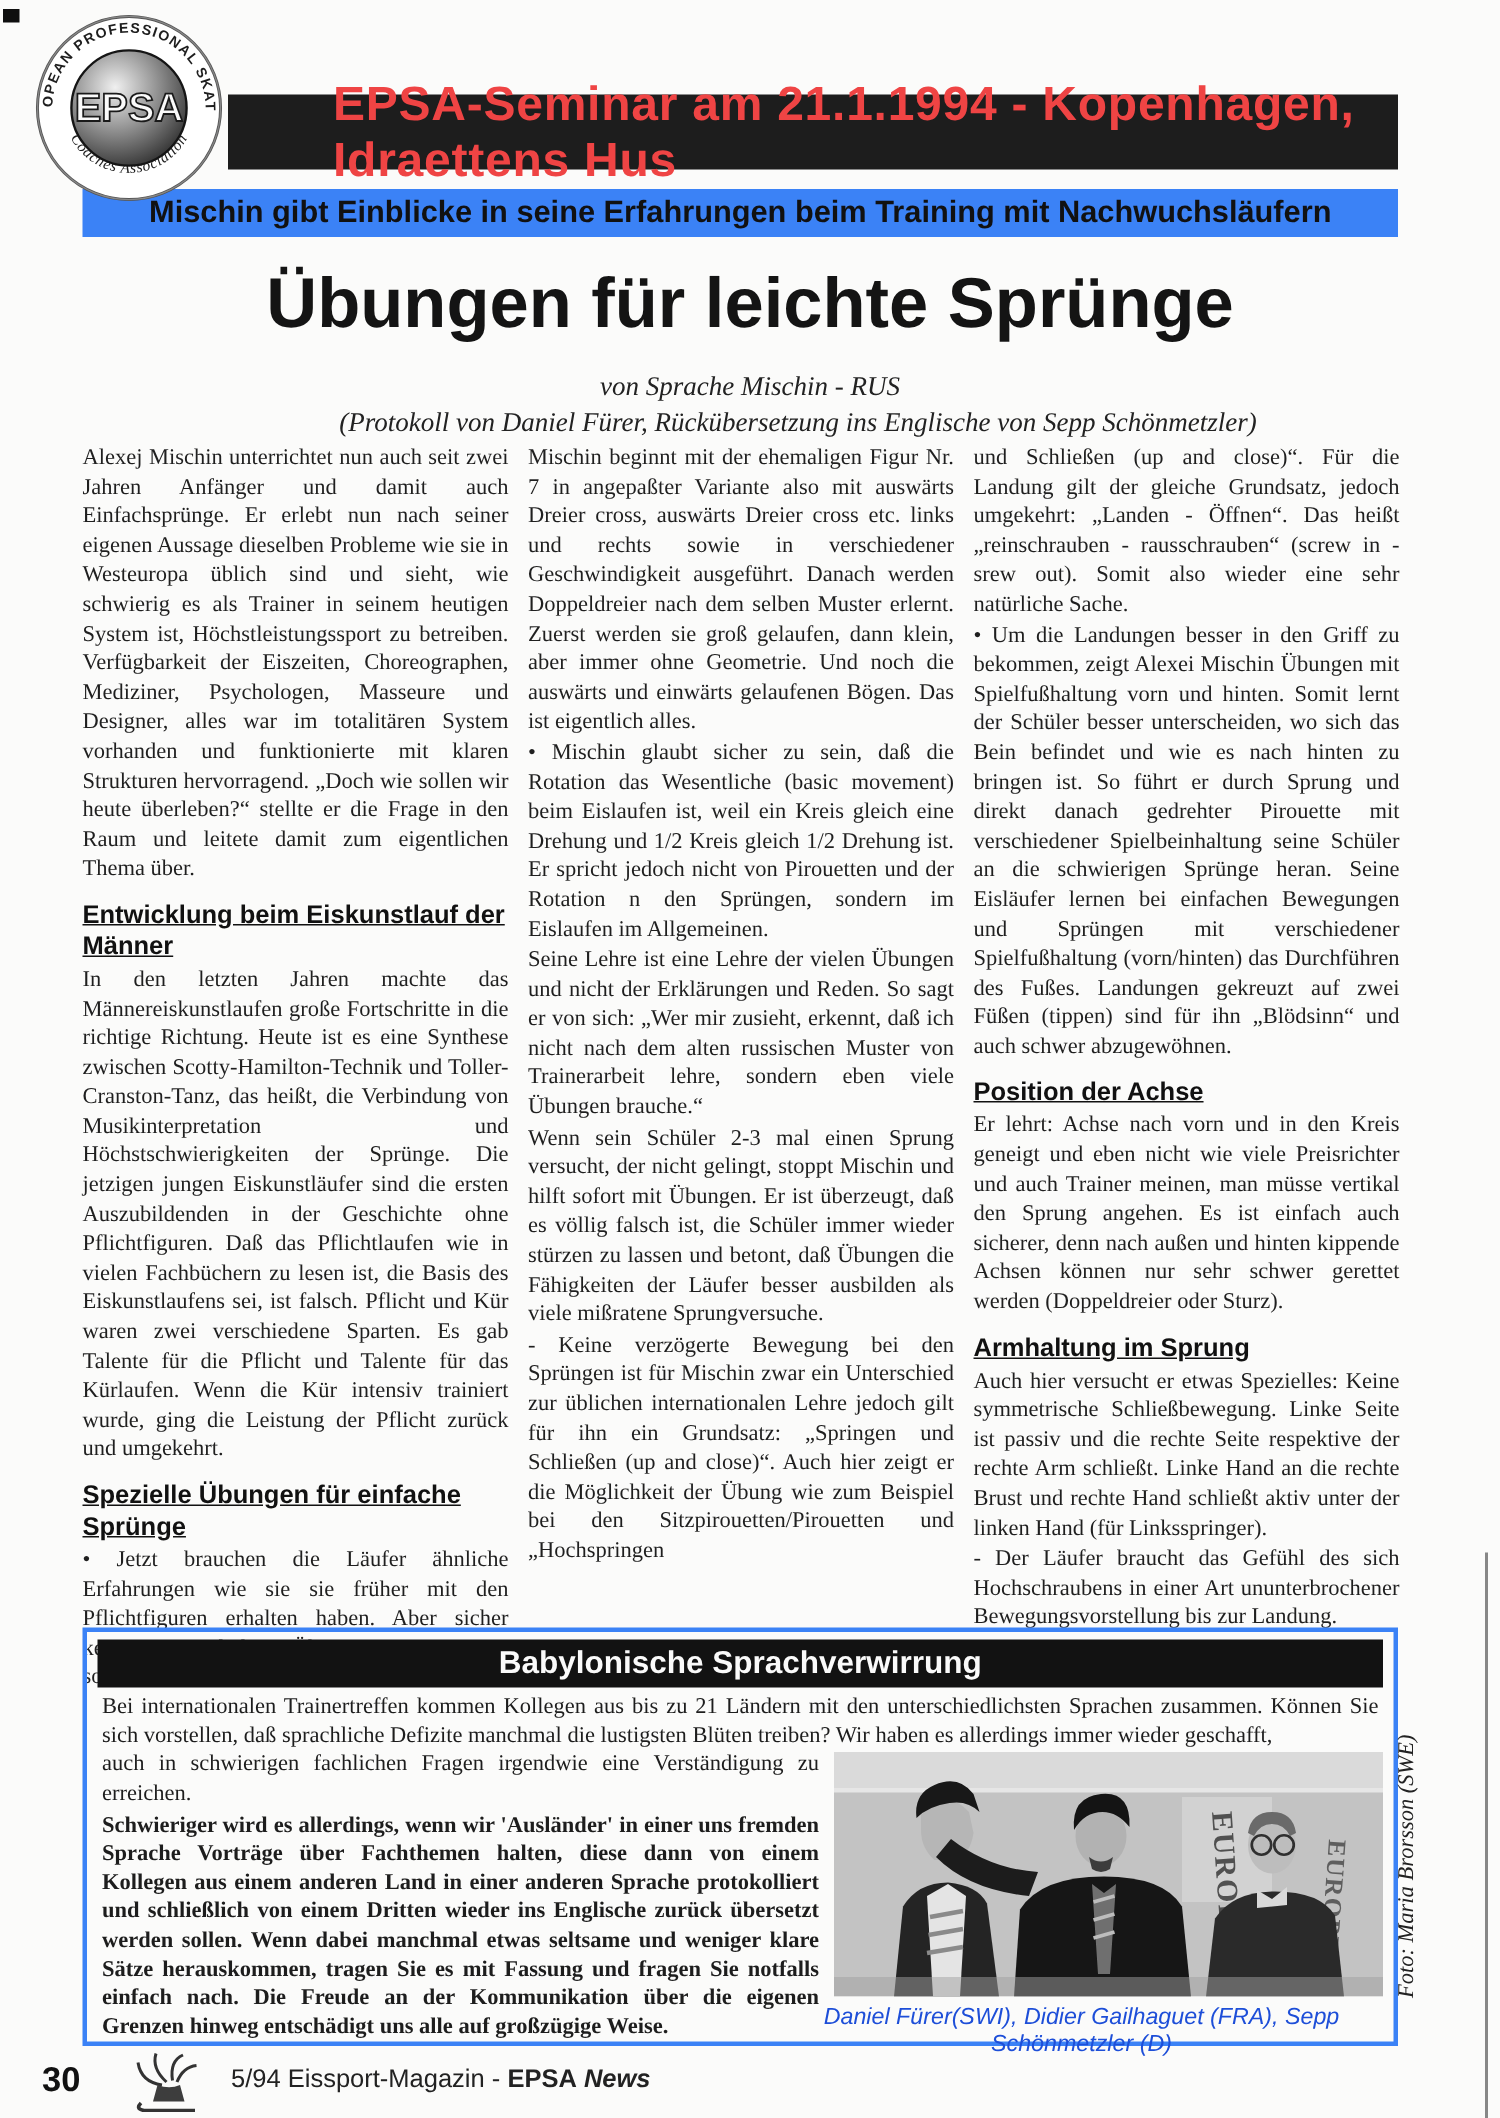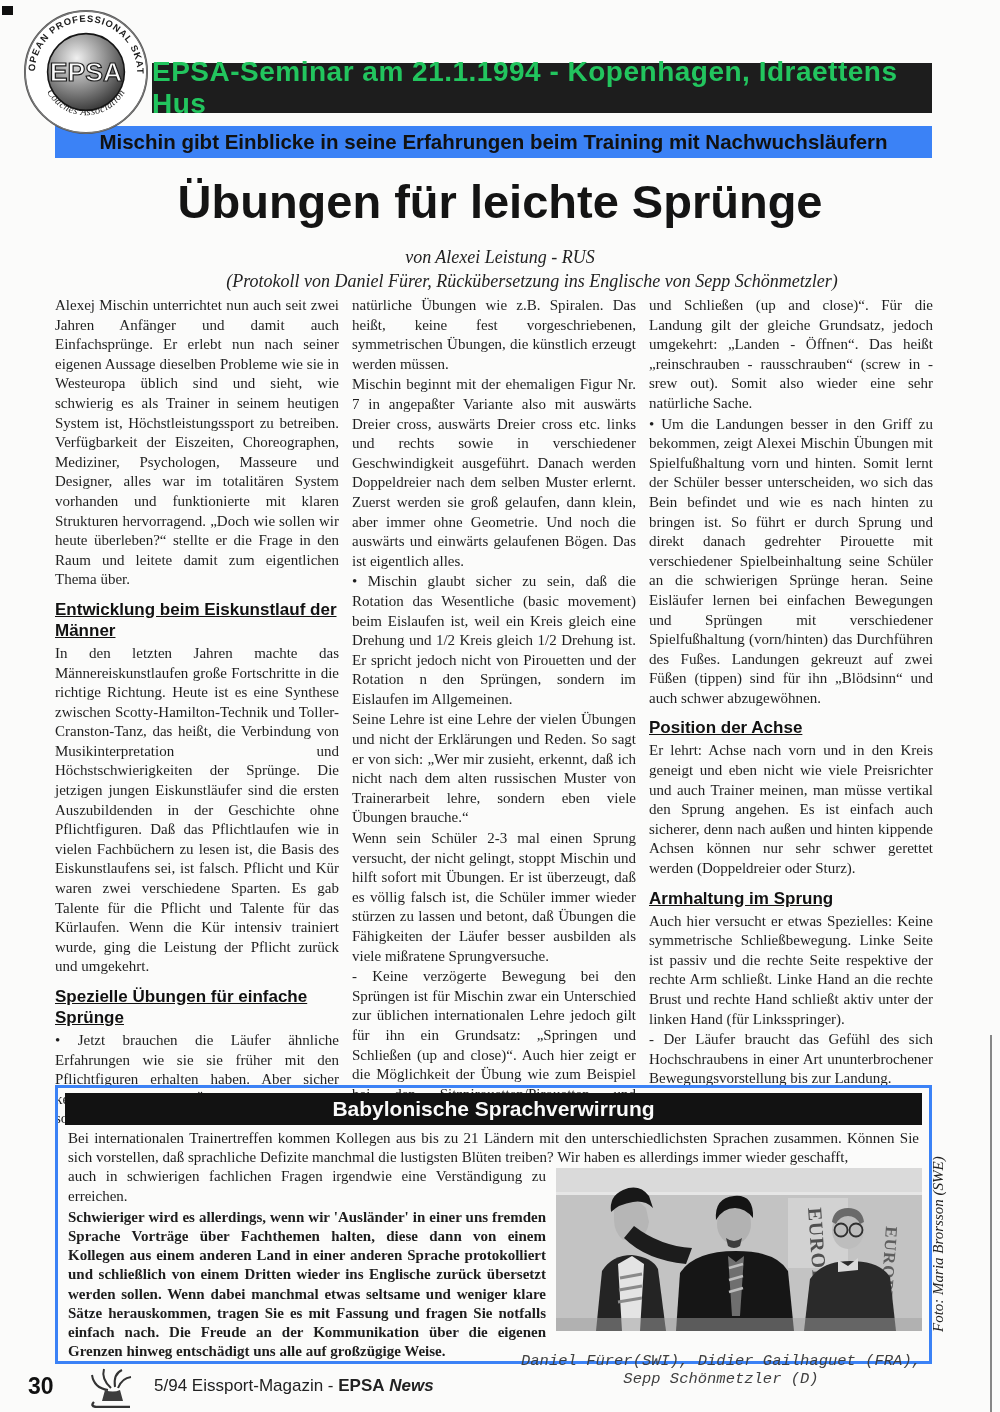--- a/index.html
+++ b/index.html
@@ -5,22 +5,22 @@
   html,body{margin:0;padding:0;}
   body{width:1000px;height:1412px;position:relative;background:#fbfbfa;
        font-family:"Liberation Sans",sans-serif;color:#1c1c1c;overflow:hidden;}
   .abs{position:absolute;}
 
   
   #reg-mark{left:2px;top:6px;width:11px;height:9px;background:#0f0f0f;}
   #epsa-logo{left:22px;top:8px;width:128px;height:128px;z-index:5;}
   #black-bar{left:152px;top:63px;width:780px;height:50px;background:#1d1d1d;
              display:flex;align-items:center;justify-content:center;}
-  #black-bar span{color:#22c55e;font-size:28px;font-weight:bold;letter-spacing:.5px;
-                  }
+  #black-bar span{color:#ef4444;font-size:32px;font-weight:bold;letter-spacing:.5px;
+                  padding-left:70px;}
   #gray-bar{left:55px;top:126px;width:877px;height:32px;background:#3b82f6;
             display:flex;align-items:center;justify-content:center;}
   #gray-bar span{font-size:20.5px;font-weight:bold;color:#111;}
   #main-title{left:0;top:174px;width:1000px;text-align:center;
               font-size:47px;font-weight:bold;color:#141414;letter-spacing:0;}
   .byline{left:0;width:1000px;text-align:center;
           font-family:"Liberation Serif",serif;font-style:italic;font-size:18px;color:#222;}
   #byline1{top:247px;}
   #byline2{top:271px;padding-left:32px;}
 
@@ -40,21 +40,21 @@
                 display:flex;align-items:center;justify-content:center;}
   #babel-header span{color:#fafafa;font-size:21px;font-weight:bold;}
   .babel-text{font-family:"Liberation Serif",serif;font-size:15px;line-height:19.2px;
               text-align:justify;color:#1d1d1d;margin:0 10px;}
   #babel-intro-wrap,#babel-body{width:478px;}
   #babel-body{margin-top:2px;font-weight:bold;}
 
   
   #photo{left:556px;top:1168px;width:366px;height:163px;z-index:3;}
   #photo-caption{left:520px;top:1336px;width:402px;text-align:center;
-                 font-family:Liberation Mono, monospace;font-style:italic;font-size:15.5px;color:#404040;margin-top:16px;}
+                 font-family:Liberation Sans, sans-serif;font-style:italic;font-size:15.5px;color:#1d4ed8;}
   #photo-credit{left:930px;top:1148px;height:192px;width:22px;
                 writing-mode:vertical-rl;transform:rotate(180deg);
                 font-family:"Liberation Serif",serif;font-style:italic;font-size:15px;color:#222;
                 text-align:center;}
 
   
   #footer{left:28px;top:1364px;width:600px;height:44px;display:flex;align-items:center;}
   #page-number{font-size:23px;font-weight:bold;color:#111;width:34px;}
   #skate-icon{width:52px;height:44px;margin:0 14px 0 26px;}
   #footer-issue{font-size:17px;color:#222;}
@@ -93,33 +93,32 @@
 </div>
 
 <div class="abs" id="black-bar">
   <span>EPSA-Seminar am 21.1.1994 - Kopenhagen, Idraettens Hus</span>
 </div>
 <div class="abs" id="gray-bar">
   <span>Mischin gibt Einblicke in seine Erfahrungen beim Training mit Nachwuchsläufern</span>
 </div>
 
 <div class="abs" id="main-title">Übungen für leichte Sprünge</div>
-<div class="abs byline" id="byline1">von Alexei Leistung - RUS</div>
+<div class="abs byline" id="byline1">von Sprache Mischin - RUS</div>
 <div class="abs byline" id="byline2">(Protokoll von Daniel Fürer, Rückübersetzung ins Englische von Sepp Schönmetzler)</div>
 
 <div class="abs" id="columns">
   <div class="col">
       <div class="blk-p">Alexej Mischin unterrichtet nun auch seit zwei Jahren Anfänger und damit auch Einfachsprünge. Er erlebt nun nach seiner eigenen Aussage dieselben Probleme wie sie in Westeuropa üblich sind und sieht, wie schwierig es als Trainer in seinem heutigen System ist, Höchstleistungssport zu betreiben. Verfügbarkeit der Eiszeiten, Choreographen, Mediziner, Psychologen, Masseure und Designer, alles war im totalitären System vorhanden und funktionierte mit klaren Strukturen hervorragend. „Doch wie sollen wir heute überleben?“ stellte er die Frage in den Raum und leitete damit zum eigentlichen Thema über.</div>
       <div class="blk-h">Entwicklung beim Eiskunstlauf der Männer</div>
       <div class="blk-p">In den letzten Jahren machte das Männereiskunstlaufen große Fortschritte in die richtige Richtung. Heute ist es eine Synthese zwischen Scotty-Hamilton-Technik und Toller-Cranston-Tanz, das heißt, die Verbindung von Musikinterpretation und Höchstschwierigkeiten der Sprünge. Die jetzigen jungen Eiskunstläufer sind die ersten Auszubildenden in der Geschichte ohne Pflichtfiguren. Daß das Pflichtlaufen wie in vielen Fachbüchern zu lesen ist, die Basis des Eiskunstlaufens sei, ist falsch. Pflicht und Kür waren zwei verschiedene Sparten. Es gab Talente für die Pflicht und Talente für das Kürlaufen. Wenn die Kür intensiv trainiert wurde, ging die Leistung der Pflicht zurück und umgekehrt.</div>
       <div class="blk-h">Spezielle Übungen für einfache Sprünge</div>
       <div class="blk-p">• Jetzt brauchen die Läufer ähnliche Erfahrungen wie sie sie früher mit den Pflichtfiguren erhalten haben. Aber sicher keine unnatürlichen  Übungen wie Kreise, sondern nur</div>
     </div>
   <div class="col">
-      <div class="blk-p">natürliche Übungen wie z.B. Spiralen. Das heißt, keine fest vorgeschriebenen, symmetrischen Übungen, die künstlich erzeugt werden müssen.</div>
       <div class="blk-p">Mischin beginnt mit der ehemaligen Figur Nr. 7 in angepaßter Variante also mit auswärts Dreier cross, auswärts Dreier cross etc. links und rechts sowie in verschiedener Geschwindigkeit ausgeführt. Danach werden Doppeldreier nach dem selben Muster erlernt. Zuerst werden sie groß gelaufen, dann klein, aber immer ohne Geometrie. Und noch die auswärts und einwärts gelaufenen Bögen. Das ist eigentlich alles.</div>
       <div class="blk-p">• Mischin glaubt sicher zu sein, daß die Rotation das Wesentliche (basic movement) beim Eislaufen ist, weil ein Kreis gleich eine Drehung und 1/2 Kreis gleich 1/2 Drehung ist. Er spricht jedoch nicht von Pirouetten und der Rotation n den Sprüngen, sondern im Eislaufen im Allgemeinen.</div>
       <div class="blk-p">Seine Lehre ist eine Lehre der vielen Übungen und nicht der Erklärungen und Reden. So sagt er von sich: „Wer mir zusieht, erkennt, daß ich nicht nach dem alten russischen Muster von Trainerarbeit lehre, sondern eben viele Übungen brauche.“</div>
       <div class="blk-p">Wenn sein Schüler 2-3 mal einen Sprung versucht, der nicht gelingt, stoppt Mischin und hilft sofort mit Übungen. Er ist überzeugt, daß es völlig falsch ist, die Schüler immer wieder stürzen zu lassen und betont, daß Übungen die Fähigkeiten der Läufer besser ausbilden als viele mißratene Sprungversuche.</div>
       <div class="blk-p">- Keine verzögerte Bewegung bei den Sprüngen ist für Mischin zwar ein Unterschied zur üblichen internationalen Lehre jedoch gilt für ihn ein Grundsatz: „Springen und Schließen (up and close)“. Auch hier zeigt er die Möglichkeit der Übung wie zum Beispiel bei den Sitzpirouetten/Pirouetten und „Hochspringen</div>
     </div>
   <div class="col">
   <div class="blk-p">und Schließen (up and close)“. Für die Landung gilt der gleiche Grundsatz, jedoch umgekehrt: „Landen - Öffnen“. Das heißt „reinschrauben - rausschrauben“ (screw in - srew out). Somit also wieder eine sehr natürliche Sache.</div>
       <div class="blk-p">• Um die Landungen besser in den Griff zu bekommen, zeigt Alexei Mischin Übungen mit Spielfußhaltung vorn und hinten. Somit lernt der Schüler besser unterscheiden, wo sich das Bein befindet und wie es nach hinten zu bringen ist. So führt er durch Sprung und direkt danach gedrehter Pirouette mit verschiedener Spielbeinhaltung seine Schüler an die schwierigen Sprünge heran. Seine Eisläufer lernen bei einfachen Bewegungen und Sprüngen mit verschiedener Spielfußhaltung (vorn/hinten)  das Durchführen des Fußes. Landungen gekreuzt auf zwei Füßen (tippen) sind für ihn „Blödsinn“ und auch schwer abzugewöhnen.</div>
       <div class="blk-h">Position der Achse</div>

